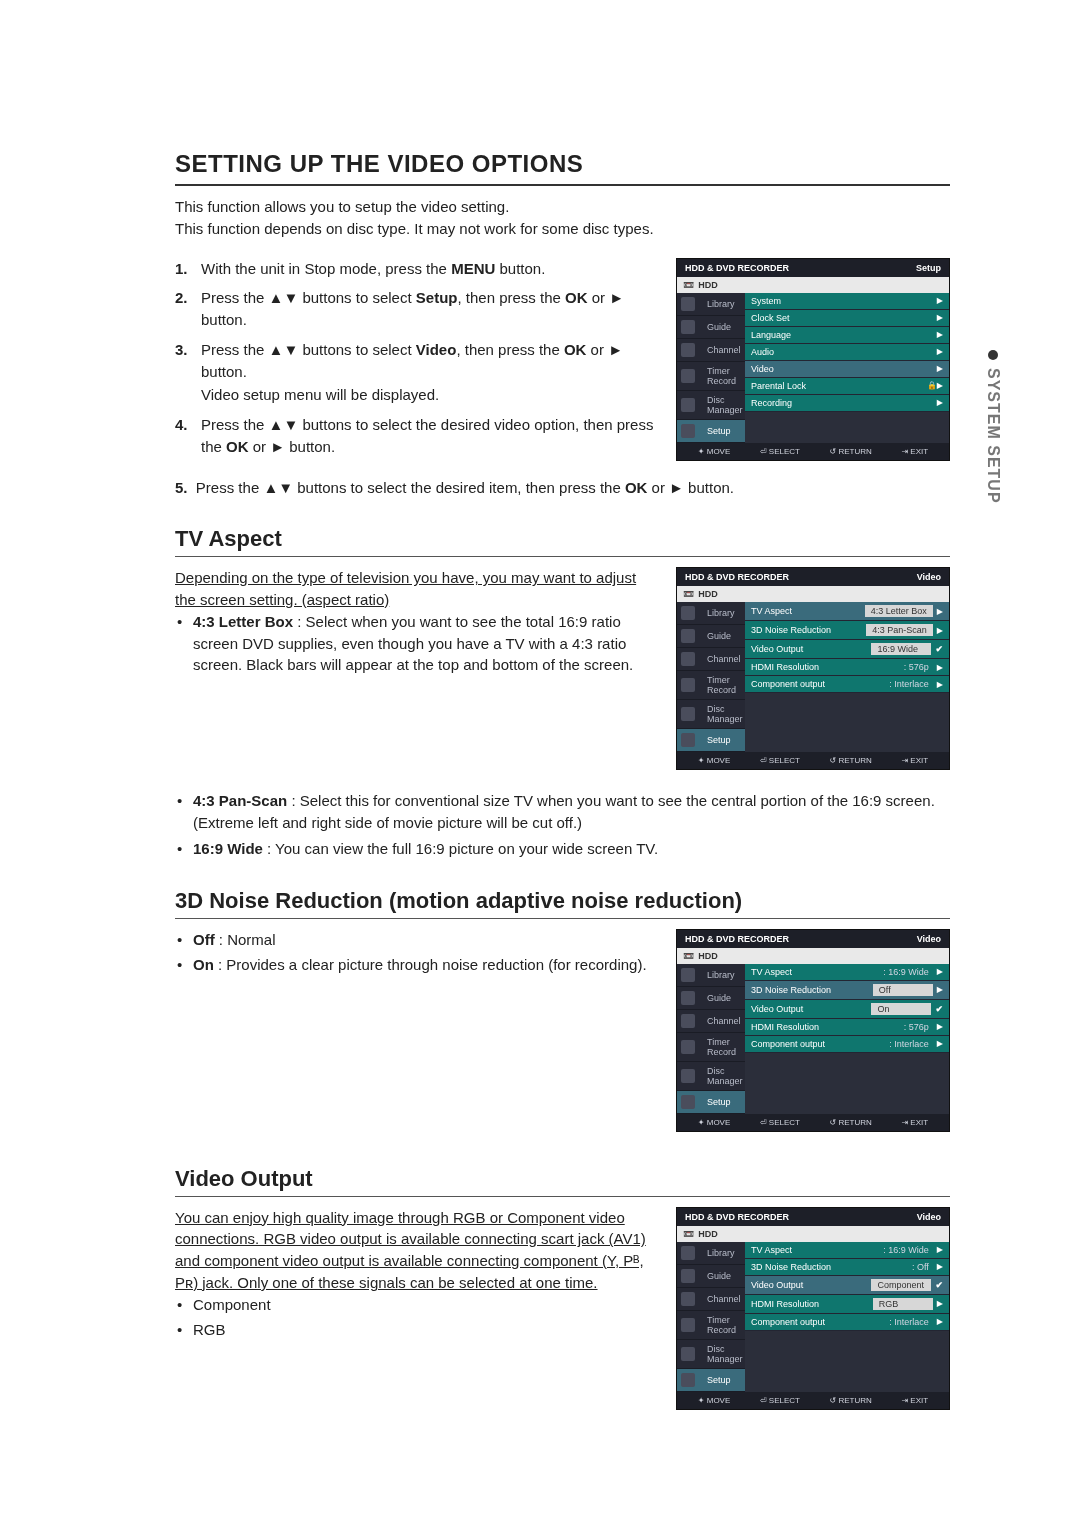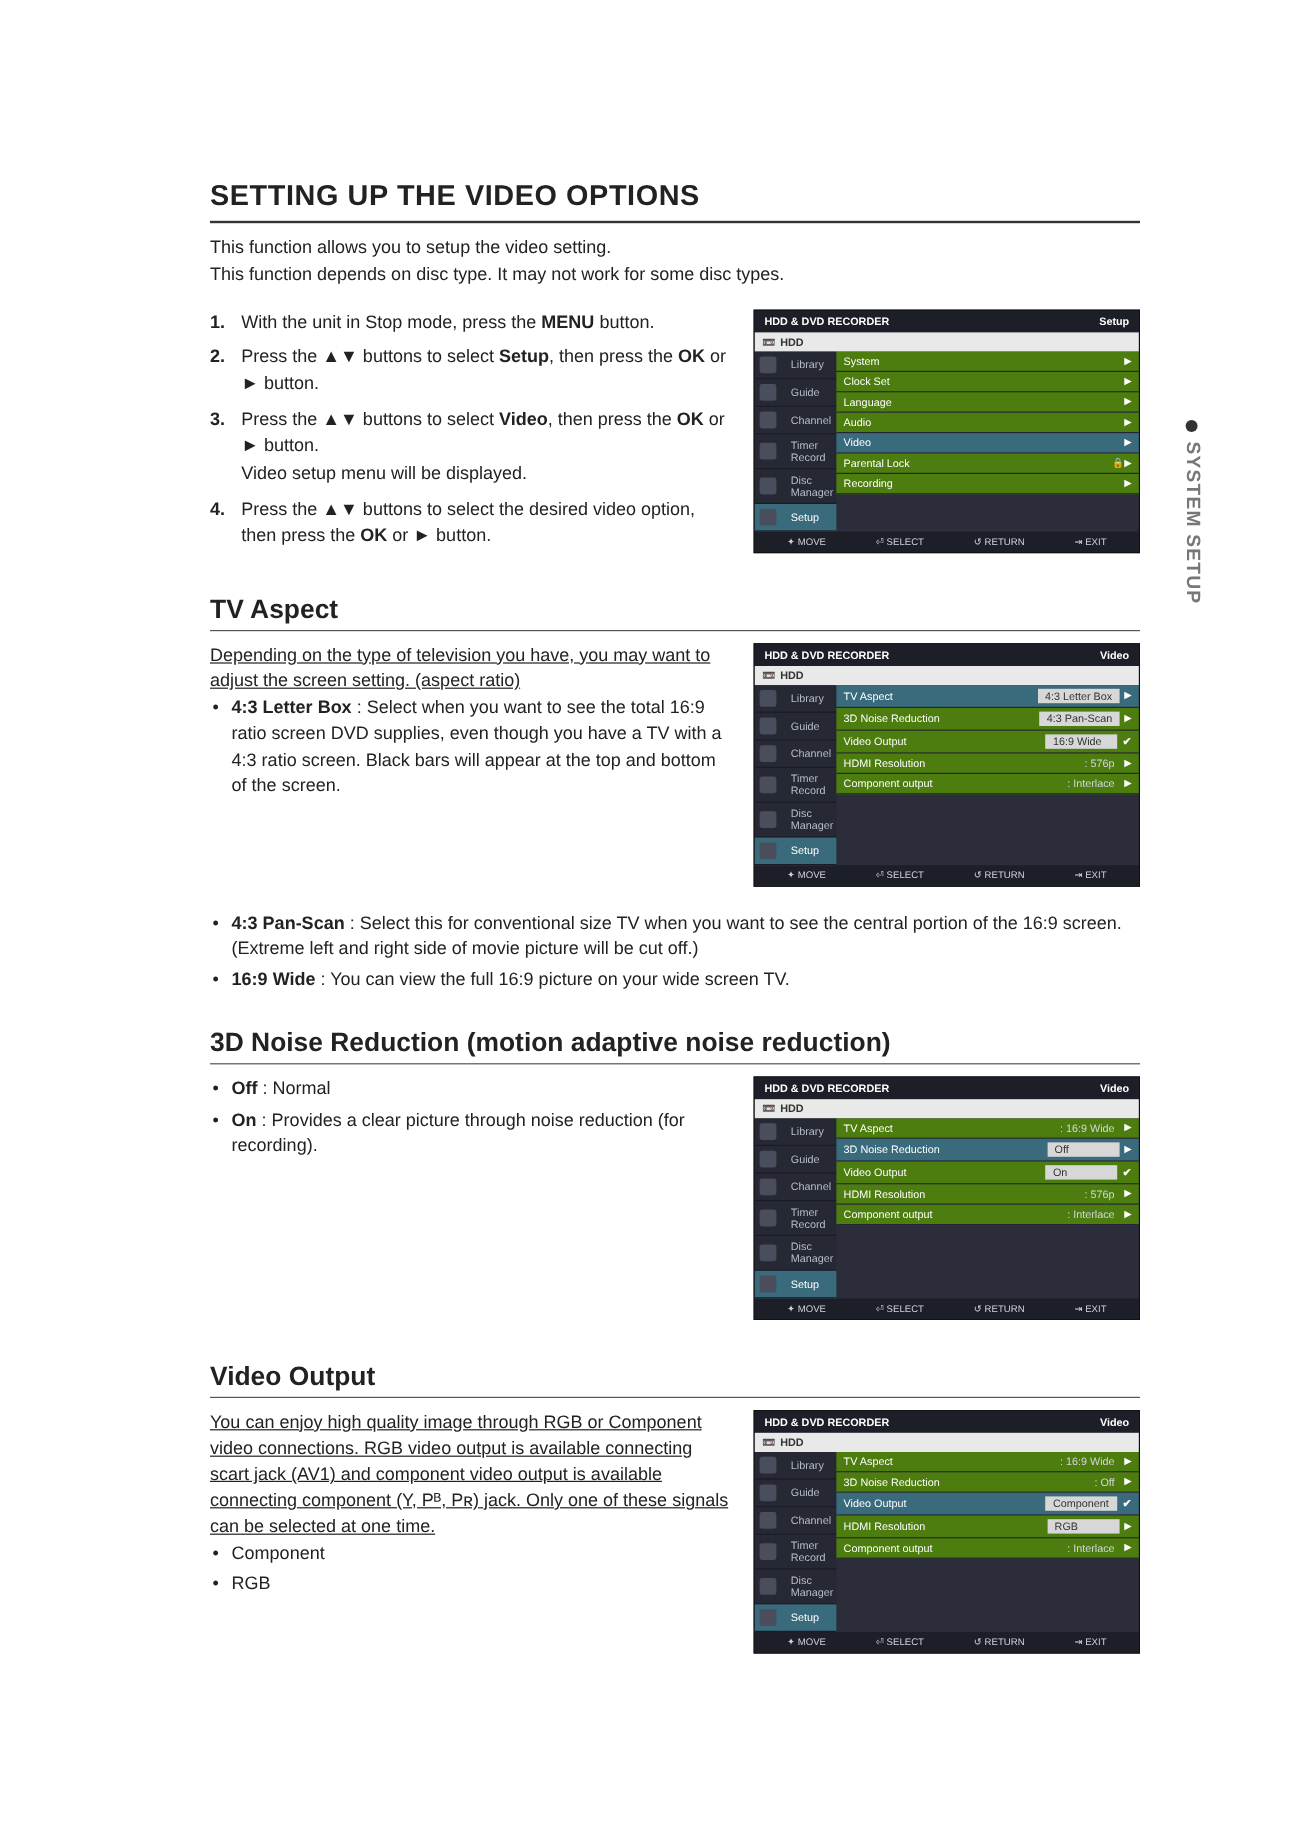--- a/index.html
+++ b/index.html
@@ -37,21 +37,21 @@
   font-weight: bold;
   letter-spacing: 0.5px;
   border-bottom: 2px solid #333;
   padding-bottom: 6px;
   margin-bottom: 10px;
 }
 .intro { font-size: 15px; line-height: 1.45; margin-bottom: 18px; }
 .cols { display: flex; gap: 18px; }
 .colL { flex: 1; min-width: 0; }
 .screenshot {
-  width: 322px;
+  width: 274px;
   flex: none;
 }
 ol.steps { list-style: none; counter-reset: st; font-size: 15px; line-height: 1.45; }
 ol.steps > li { counter-increment: st; position: relative; padding-left: 26px; margin-bottom: 8px; }
 ol.steps > li::before { content: counter(st) "."; font-weight: bold; position: absolute; left: 0; }
 .step-sub { margin-left: 0; margin-top: 2px; }
 h2.sub {
   font-size: 22px;
   font-weight: bold;
   border-bottom: 1px solid #555;
@@ -99,21 +99,21 @@
 .osd-side-item .ic {
   width: 14px; height: 14px;
   background: #4a4d5c; border-radius: 2px;
   flex: none;
 }
 .osd-main { flex: 1; }
 .osd-row {
   display: flex; align-items: center; justify-content: space-between;
   padding: 3px 6px;
   border-bottom: 1px solid #232532;
-  background: #4d7c0f;
+  background: #0f766e;
 }
 .osd-row.hl { background: #3a6b7c; }
 .osd-row .lab { flex: 1; }
 .osd-row .val { color: #d2d6e2; margin-right: 8px; }
 .osd-row .valbox {
   background: #d7d7d7; color: #333;
   padding: 1px 6px; margin-right: 4px;
   min-width: 60px; display: inline-block;
 }
 .osd-row .arrow { color: #fff; font-size: 8px; }
@@ -235,20 +235,23 @@
           <div class="osd-foot">
             <span>✦ MOVE</span>
             <span>⏎ SELECT</span>
             <span>↺ RETURN</span>
             <span>⇥ EXIT</span>
           </div>
         </div>
       </div>
   </div>
 
+  <div class="after-step5">
+    <span class="bold">5.</span>&nbsp; <span>Press the ▲▼ buttons to select the desired item, then press the </span><span class="bold">OK</span><span> or ► button.</span>
+  </div>
 
   <h2 class="sub">TV Aspect</h2>
   <div class="cols">
     <div class="colL">
       <p class="desc">Depending on the type of television you have, you may want to adjust the screen setting. (aspect ratio)</p>
       <ul class="bul">
         <li><span class="bold">4:3 Letter Box</span><span> : Select when you want to see the total 16:9 ratio screen DVD supplies, even though you have a TV with a 4:3 ratio screen. Black bars will appear at the top and bottom of the screen.</span></li>
       </ul>
     </div>
     <div class="screenshot" id="osd2">

